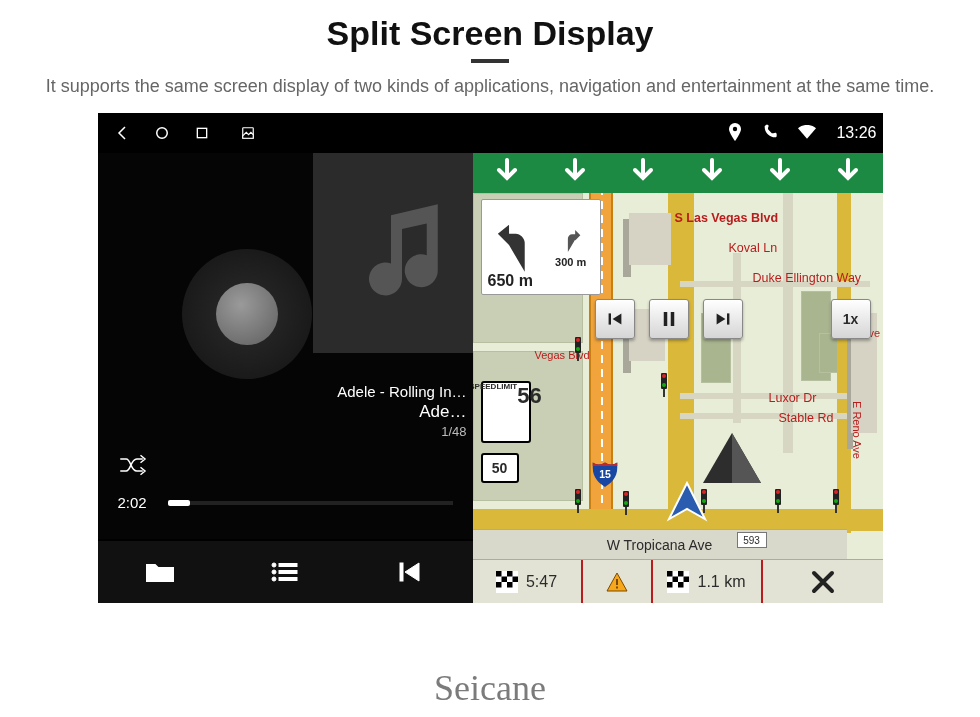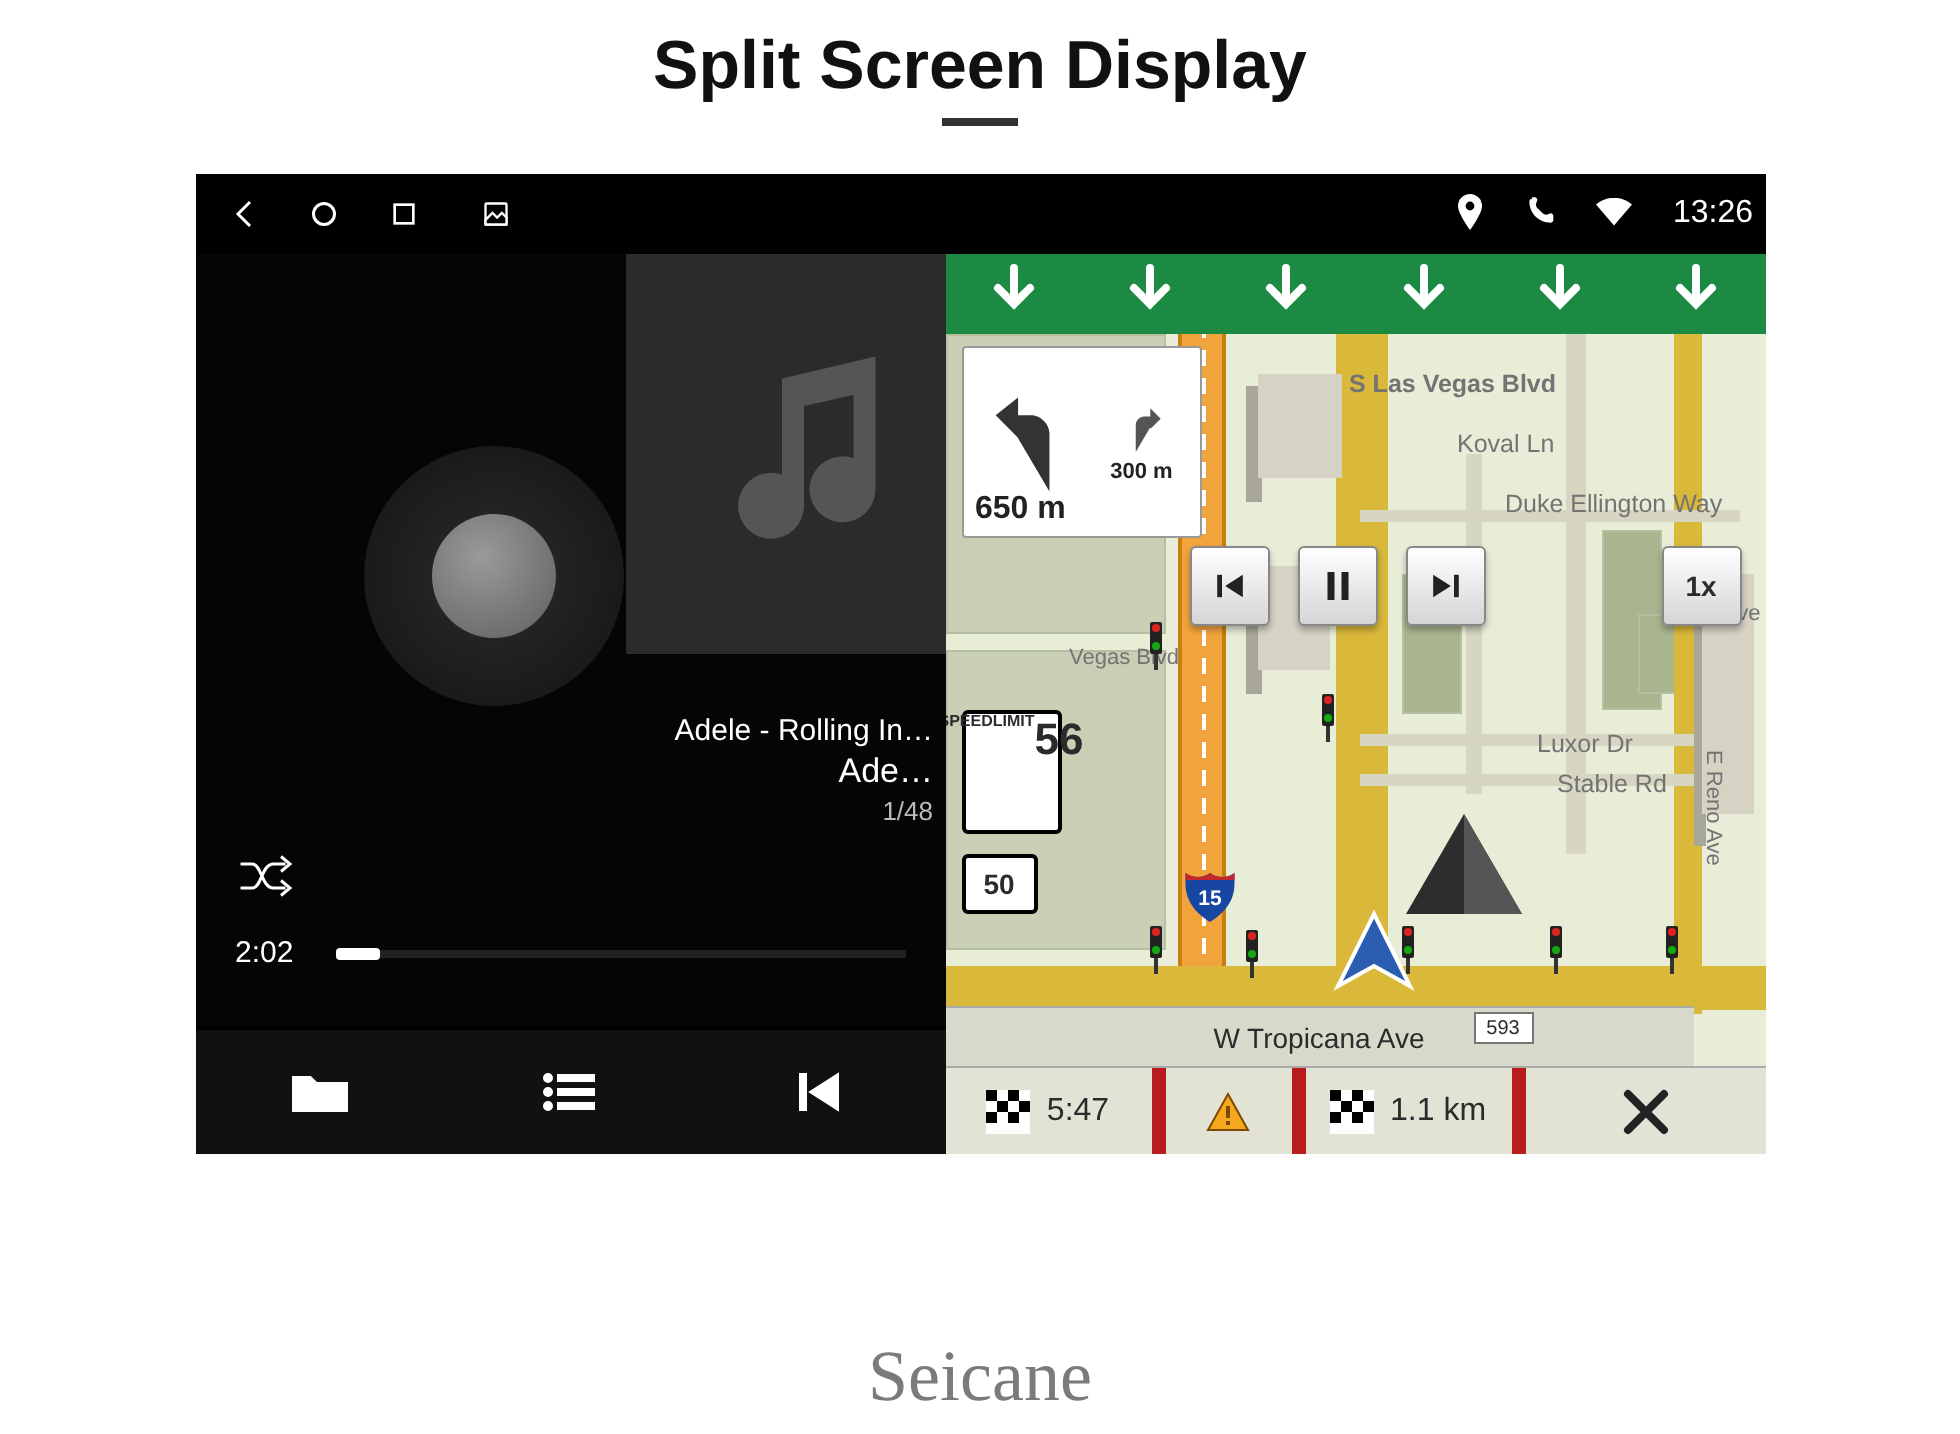--- a/index.html
+++ b/index.html
@@ -94,21 +94,21 @@
   .lane-arrow { width:24px; height:30px; }
   .lane-arrow svg { fill:#fff; }
   .turn-card { position:absolute; top:86px; left:8px; width:120px; height:96px; background:#fff; border:1px solid #999; border-radius:2px; z-index:6; display:flex; align-items:center; justify-content:space-around; padding:6px;}
   .turn-big svg{ fill:#333;}
   .turn-small svg{ fill:#555;}
   .turn-label{ position:absolute; font-size:12px; color:#222;}
   .speed-sign{ position:absolute; top:268px; left:8px; width:50px; height:62px; background:#fff; border:2px solid #000; border-radius:3px; z-index:6; display:flex; flex-direction:row; align-items:flex-start; justify-content:center; font-weight:700;}
   .speed-sign .lbl{ font-size:8px; line-height:1; }
   .speed-sign .val{ font-size:22px; line-height:1; margin-top:2px;}
   .route-50{ position:absolute; top:340px; left:8px; width:38px; height:30px; background:#fff; border:2px solid #000; border-radius:3px; font-size:14px; font-weight:700; display:flex; align-items:center; justify-content:center; z-index:6;}
-  .street-lb { position:absolute; font-size:12.5px; color:#737373; z-index:2;}
+  .street-lb { position:absolute; font-size:12.5px; color:#b91c1c; z-index:2;}
 
   
   .road-ns { position:absolute; background:#d9b83a; z-index:1; }
   .r-vegas { left:195px; top:60px; width:26px; height:380px; }
   .r-trop { left:0; top:396px; width:410px; height:22px; background:#d9b83a;}
   .r-reno { left:364px; top:60px; width:14px; height:360px;}
   .r-frank { left:310px; top:60px; width:10px; height:280px; background:#d6d6c2;}
   .r-koval { left:260px; top:140px; width:8px; height:170px; background:#d6d6c2;}
   .r-luxord{ left:207px; top:280px; width:170px; height:6px; background:#d6d6c2;}
   .r-duke  { left:207px; top:168px; width:190px; height:6px; background:#d6d6c2;}
@@ -150,36 +150,37 @@
   .pb-btn svg{ fill:#222;}
   .pb-btn .txt{ font-size:14px; font-weight:600;}
   .pb-row .spacer{ flex:1;}
   .i15-shield{ position:absolute; left:118px; top:346px; width:28px; height:28px; z-index:6;}
   .i15-shield svg{ width:28px; height:28px;}
 
   
   .addr-bar{ position:absolute; left:0; right:36px; top:416px; height:30px; background:#d8d8cb; display:flex; align-items:center; justify-content:center; z-index:8; font-size:14px; border-top:1px solid #aaa;}
   .addr-marker{ position:absolute; right:80px; top:2px; width:30px; height:16px; font-size:10px; background:#fff; border:1px solid #777; display:flex; align-items:center;justify-content:center;}
   .info-bar{ position:absolute; left:0; right:0; bottom:0; height:44px; background:#e3e3d5; display:flex; align-items:center; z-index:8; border-top:1px solid #aaa;}
-  .tile{ width:110px; height:100%; display:flex; align-items:center; justify-content:center; border-right:7px solid #b91c1c; gap:8px;}
+  .tile{ width:110px; height:100%; display:flex; align-items:center; justify-content:center; border-right:2px solid #b91c1c; gap:8px;}
   .tile .flag{ width:22px; height:22px; }
   .tile .warn{ width:22px; height:22px; }
   .tile .val{ font-size:16px; font-weight:500;}
   .close-x{ flex:1; display:flex; align-items:center; justify-content:center;}
   .close-x svg{ width:26px; height:26px;}
 
   
   .watermark{ position:absolute; left:0; right:0; bottom:8px; text-align:center; font-family: "Brush Script MT", cursive; font-size:36px; color:#7b7b7b; z-index:50;}
 </style>
 </head>
 <body>
 
 <div class="page">
   <div class="heading">Split Screen Display</div>
   <div class="heading-underline"></div>
+  <div class="subheading">It supports the same screen display of two kinds of applications, navigation and entertainment at the same time.</div>
 
   <div class="screenshot">
 
     <div class="music">
       <div class="android-bar">
         <div class="nav-icon">
           <svg width="18" height="18" viewBox="0 0 24 24">
               <path d="M16 4 L8 12 L16 20"></path>
             </svg>
         </div>

